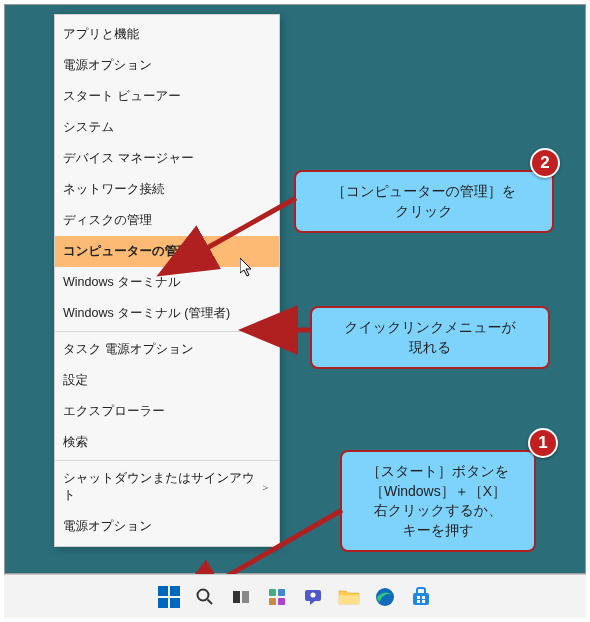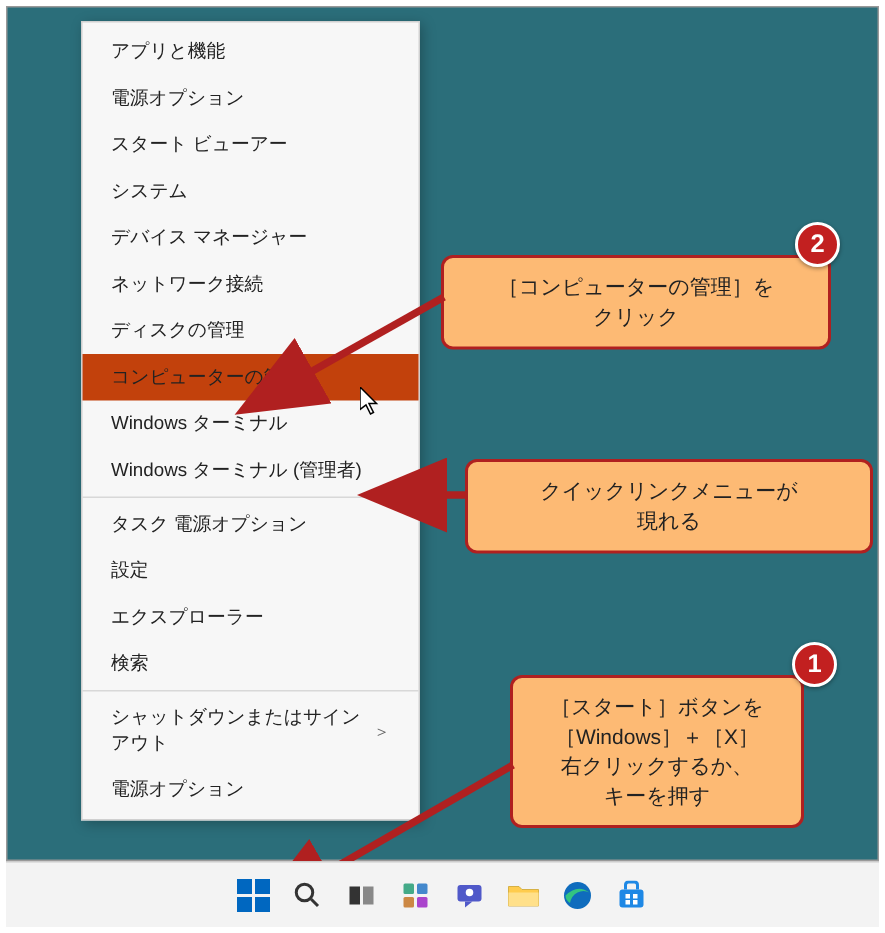--- a/index.html
+++ b/index.html
@@ -22,45 +22,45 @@
     .menu {
       position: absolute;
       top: 14px; left: 54px;
       width: 226px;
       background: #f7f7f7;
       border: 1px solid #d0d0d0;
       box-shadow: 2px 2px 8px rgba(0,0,0,0.25);
       padding: 4px 0;
     }
     .menu-item {
-      padding: 7px 19px;
+      padding: 7px 8px;
       font-size: 12.5px;
       color: #222;
       cursor: default;
       display: flex;
       justify-content: space-between;
       align-items: center;
     }
-    .menu-item.hover { background: #c2410c; }
+    .menu-item.hover { background: #fdba74; font-weight: bold; }
     .menu-sep {
       border-top: 1px solid #d8d8d8;
       margin: 2px 0;
     }
     .chev { color: #666; font-size: 11px; }
     .cursor {
       position: absolute;
       top: 258px; left: 240px;
       font-size: 16px;
       color: #000;
       pointer-events: none;
     }
 
     .callout {
       position: absolute;
-      background: #fdba74;
+      background: #7dd3fc;
       border: 2px solid #b02020;
       border-radius: 8px;
       padding: 10px 14px;
       text-align: center;
       font-size: 14px;
       color: #222;
       line-height: 1.4;
       font-weight: 500;
     }
     .badge {
@@ -173,21 +173,21 @@
 </span>
 
 <div class="callout" style="top:170px; left:294px; width:260px;">
   <div>［コンピューターの管理］を</div>
   <div>クリック</div>
 </div>
 <div class="badge" style="top:148px; left:530px;">
     <span>2</span>
   </div>
 
-<div class="callout" style="top:306px; left:310px; width:272px;">
+<div class="callout" style="top:306px; left:310px; width:240px;">
   <div>クイックリンクメニューが</div>
   <div>現れる</div>
 </div>
 
 <div class="callout" style="top:450px; left:340px; width:196px;">
   <div>［スタート］ボタンを</div>
   <div>［Windows］＋［X］</div>
   <div>右クリックするか、</div>
   <div>キーを押す</div>
 </div>

